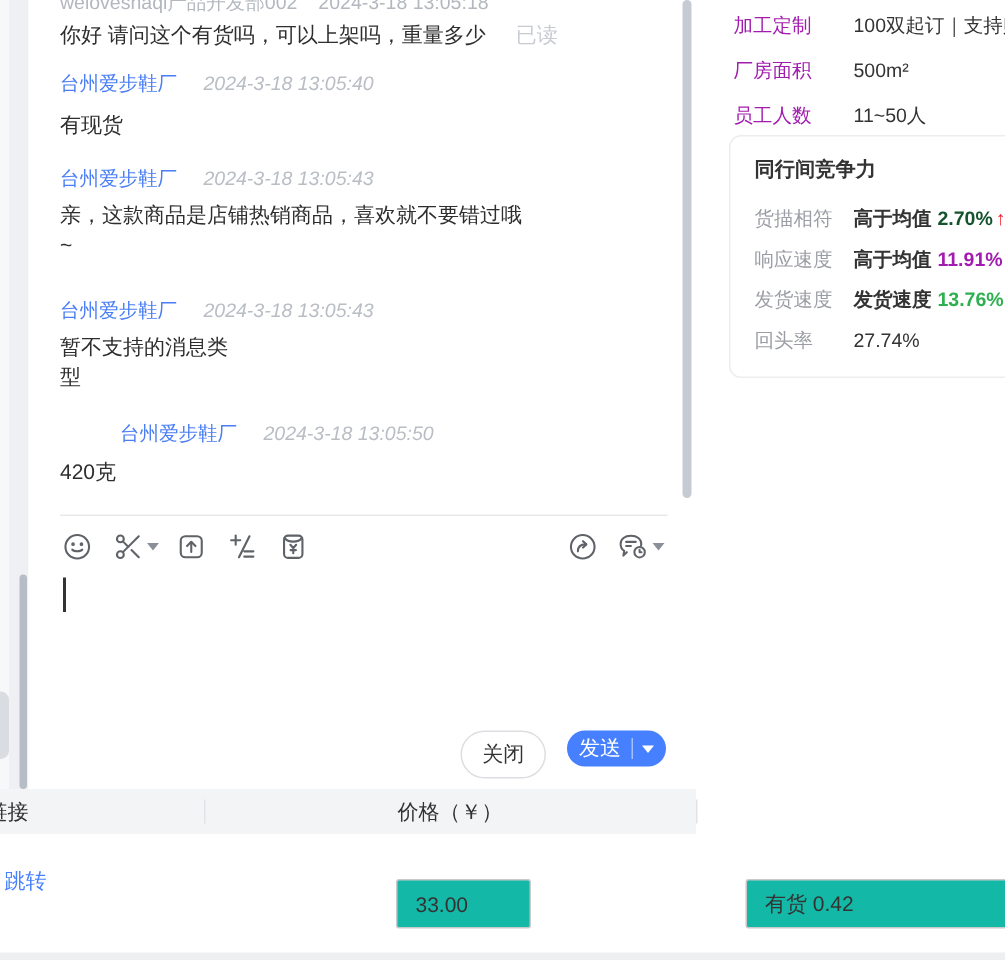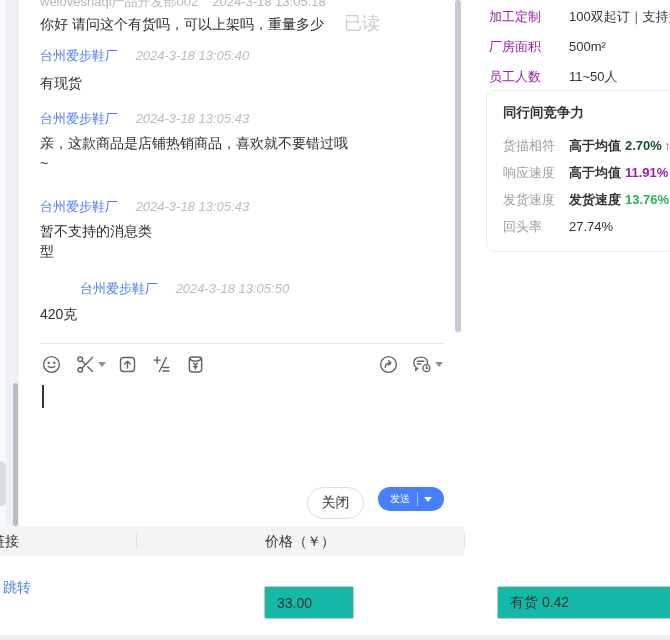--- a/index.html
+++ b/index.html
@@ -11,42 +11,42 @@
   .left-col { position:absolute; left:0; top:0; width:19px; height:526px; background:#eef0f3; }
   .left-col-light { position:absolute; left:0; top:0; width:6px; height:526px; background:rgba(255,255,255,.5); }
   .left-scroll-thumb { position:absolute; left:13px; top:383px; width:5px; height:143px; background:#b7bdc6; border-radius:3px; }
   .left-pill { position:absolute; left:-5px; top:461px; width:11px; height:45px; background:#d9dce1; border-radius:6px; }
 
   
   .chat-panel { position:absolute; left:19px; top:0; width:443px; height:526px; background:#fff; overflow:hidden; }
   .clipped-line { position:absolute; left:21px; top:-7px; font-size:13px; color:#b3b7be; white-space:nowrap; }
   .clipped-line .t { margin-left:14px; }
   .msg { position:absolute; left:21px; font-size:14px; color:#2e2e2e; line-height:20px; white-space:pre-line; }
-  .read-badge { font-size:18px; color:#c8ccd2; margin-left:20px; }
+  .read-badge { font-size:14px; color:#c8ccd2; margin-left:20px; }
   .meta { position:absolute; left:21px; font-size:13px; white-space:nowrap; }
   .meta .sender { color:#4a7ef5; cursor:pointer; }
   .meta .time { color:#b9bdc4; margin-left:14px;font-style:italic; }
   .chat-scrollbar { position:absolute; left:436px; top:0; width:6px; height:332px; background:#c6cbd3; border-radius:3px; }
   .chat-divider { position:absolute; left:21px; right:17px; top:343px; height:1px; background:#e8e9eb; }
 
   
   .toolbar { position:absolute; top:352px; left:21px; right:19px; height:24px; display:flex; align-items:center; }
   .tool { width:22px; height:22px; display:flex; align-items:center; justify-content:center; cursor:pointer; margin-right:12px; }
   .tool svg { display:block; }
   .tool-group-right { margin-left:auto; display:flex; align-items:center; }
   .caret { width:0; height:0; border-left:4px solid transparent; border-right:4px solid transparent;
     border-top:5px solid #8a8f99; display:inline-block; margin-left:2px; margin-right:10px; }
   .caret.last { margin-right:0; }
   .cursor-bar { position:absolute; left:23px; top:385px; width:2px; height:23px; background:#333; }
 
   
   .btn-close { position:absolute; left:288px; top:487px; width:57px; height:32px; border:1px solid #dcdee2;
     border-radius:16px; background:#fff; color:#333; font-size:14px; display:flex; align-items:center; justify-content:center; cursor:pointer; }
   .btn-send { position:absolute; left:359px; top:487px; width:66px; height:24px; border:none;
-    border-radius:16px; background:#4680ff; color:#fff; font-size:10px; display:flex; align-items:center; justify-content:center; cursor:pointer; }
+    border-radius:16px; background:#4680ff; color:#fff; font-size:14px; display:flex; align-items:center; justify-content:center; cursor:pointer; }
   .btn-send .sep { width:1px; height:14px; background:rgba(255,255,255,.5); margin:0 6px 0 7px; }
   .btn-send .caret-w { width:0; height:0; border-left:4px solid transparent; border-right:4px solid transparent; border-top:5px solid #fff; }
 
   
   .right-panel { position:absolute; left:462px; top:0; width:208px; height:556px; background:#fff; }
   .attr-row { position:absolute; left:27px; white-space:nowrap; font-size:13px; }
   .attr-row .lbl { color:#a21caf; margin-right:28px; }
   .attr-row .val { color:#333; }
   .comp-card { position:absolute; left:24px; top:90px; width:230px; height:162px; border:1px solid #ecedef;
     border-radius:8px; background:#fff; padding:13px 0 0 16px; }

